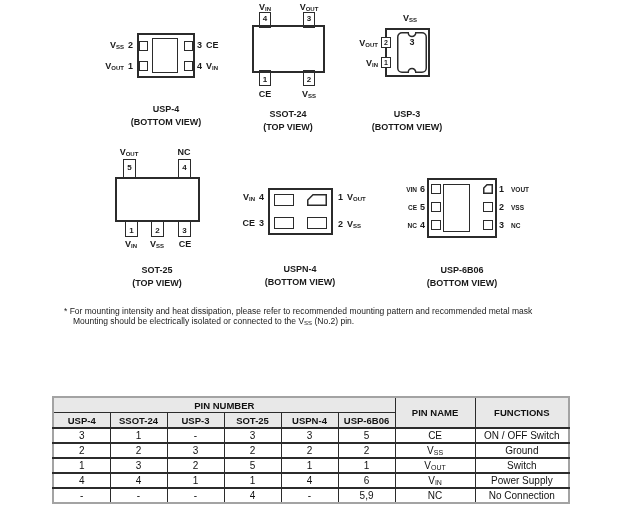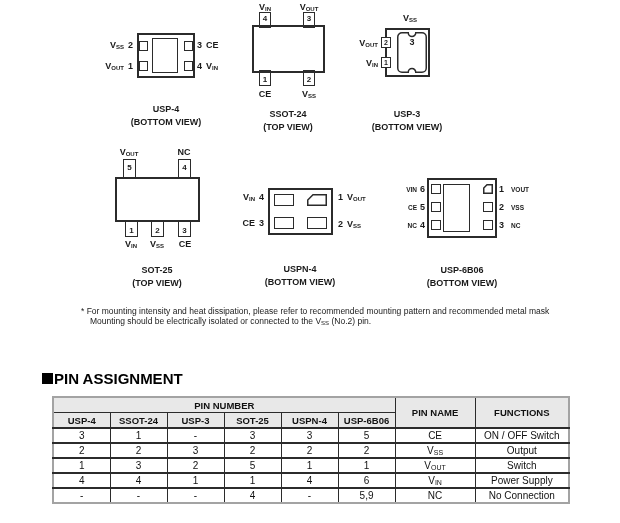--- a/index.html
+++ b/index.html
@@ -23,21 +23,21 @@
   .sub      { font-size:6px; font-weight:700; vertical-align:-1px; letter-spacing:0; }
   .gapL     { margin-left:4px; }
   .tinyname { font-size:6.5px; font-weight:700; }
   .n6       { font-size:9px; font-weight:700; }
   .gapL8    { margin-left:7px; }
   .gapL3    { margin-left:3px; }
 
   .caption  { position:absolute; font-size:9px; font-weight:700; text-align:center; color:#1a1a1a; }
 
   
-  .footnote { position:absolute; left:81px; top:307px; font-size:8.5px; line-height:9.5px; color:#1a1a1a; }
+  .footnote { position:absolute; left:64px; top:307px; font-size:8.5px; line-height:9.5px; color:#1a1a1a; }
   .fsub     { font-size:6px; vertical-align:-1px; }
   .indent   { padding-left:9px; }
 
   
   .section-h { position:absolute; left:42px; top:370px; font-size:15px; font-weight:700; color:#000;
                display:flex; align-items:center; }
   .sq { display:inline-block; width:11px; height:11px; background:#000; margin-right:1px; }
 
   
   table.pin { position:absolute; left:52px; top:396px; width:516px; border-collapse:collapse;
@@ -225,24 +225,20 @@
     <div class="caption" style="left:412px;top:278px;width:100px;">(BOTTOM VIEW)</div>
   </div>
 
   <div class="footnote">
     <div>* For mounting intensity and heat dissipation, please refer to recommended mounting pattern and recommended metal mask</div>
     <div class="indent">
       <span>Mounting should be electrically isolated or connected to the V</span><span class="fsub">SS</span><span> (No.2) pin.</span>
     </div>
   </div>
 
-  <div class="section-h">
-    <span class="sq"></span>
-    <span>PIN ASSIGNMENT</span>
-  </div>
 
   <table class="pin">
     <colgroup>
       <col style="width:57px">
         <col style="width:57px">
         <col style="width:57px">
       <col style="width:57px">
         <col style="width:57px">
         <col style="width:57px">
       <col style="width:80px">
@@ -275,21 +271,21 @@
         <td>ON / OFF Switch</td>
       </tr>
       <tr>
         <td>2</td>
         <td>2</td>
         <td>3</td>
         <td>2</td>
         <td>2</td>
         <td>2</td>
         <td><span>V</span><span class="tsub">SS</span></td>
-        <td>Output</td>
+        <td>Ground</td>
       </tr>
       <tr>
         <td>1</td>
         <td>3</td>
         <td>2</td>
         <td>5</td>
         <td>1</td>
         <td>1</td>
         <td><span>V</span><span class="tsub">OUT</span></td>
         <td>Switch</td>

